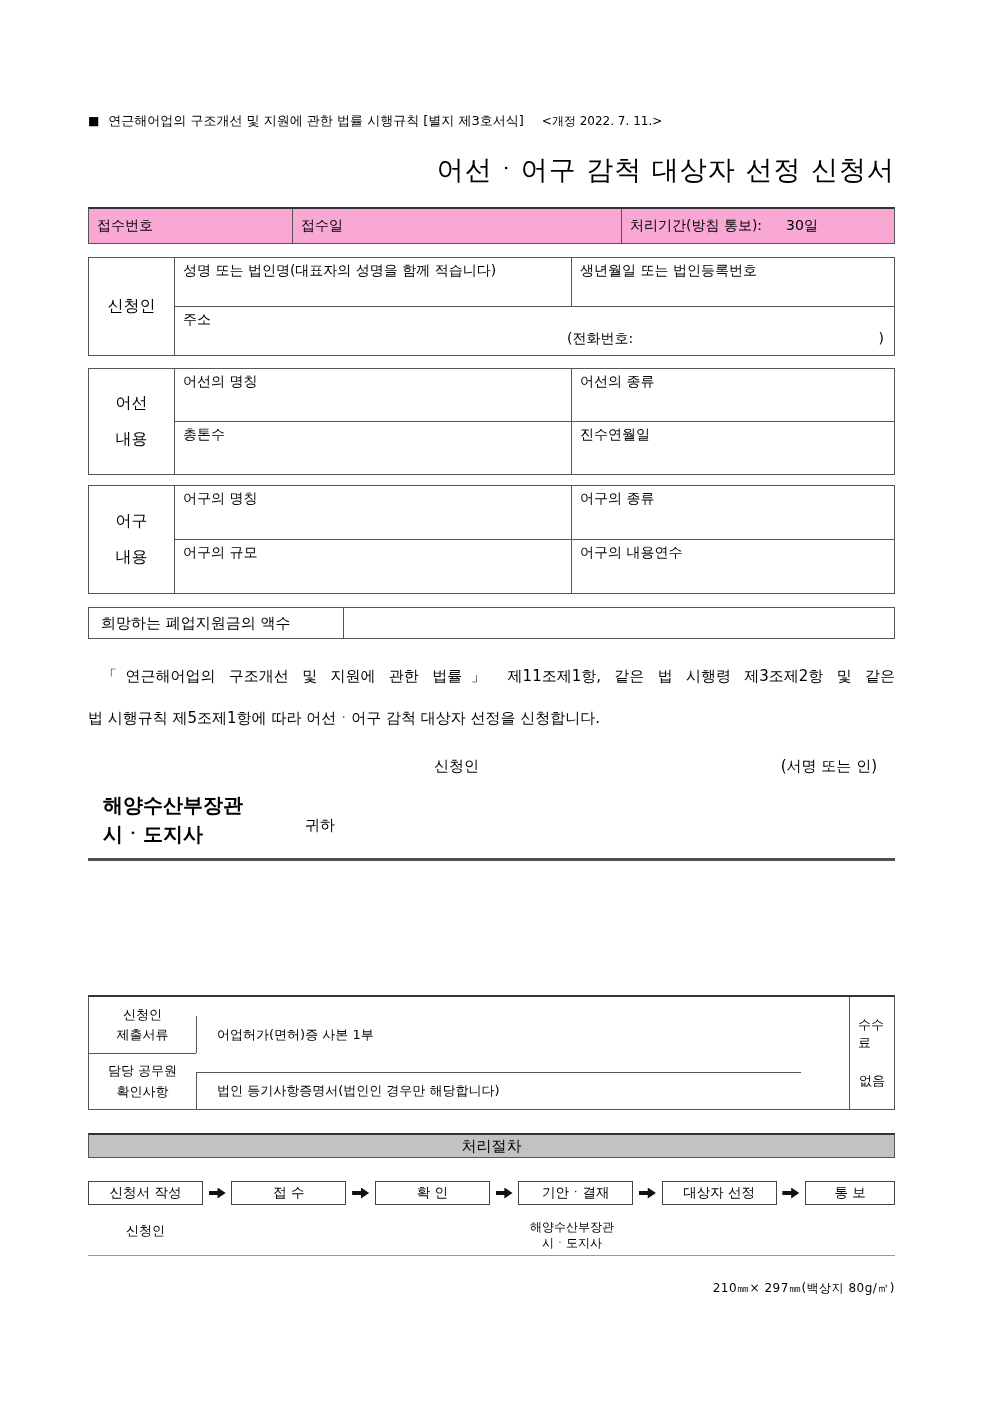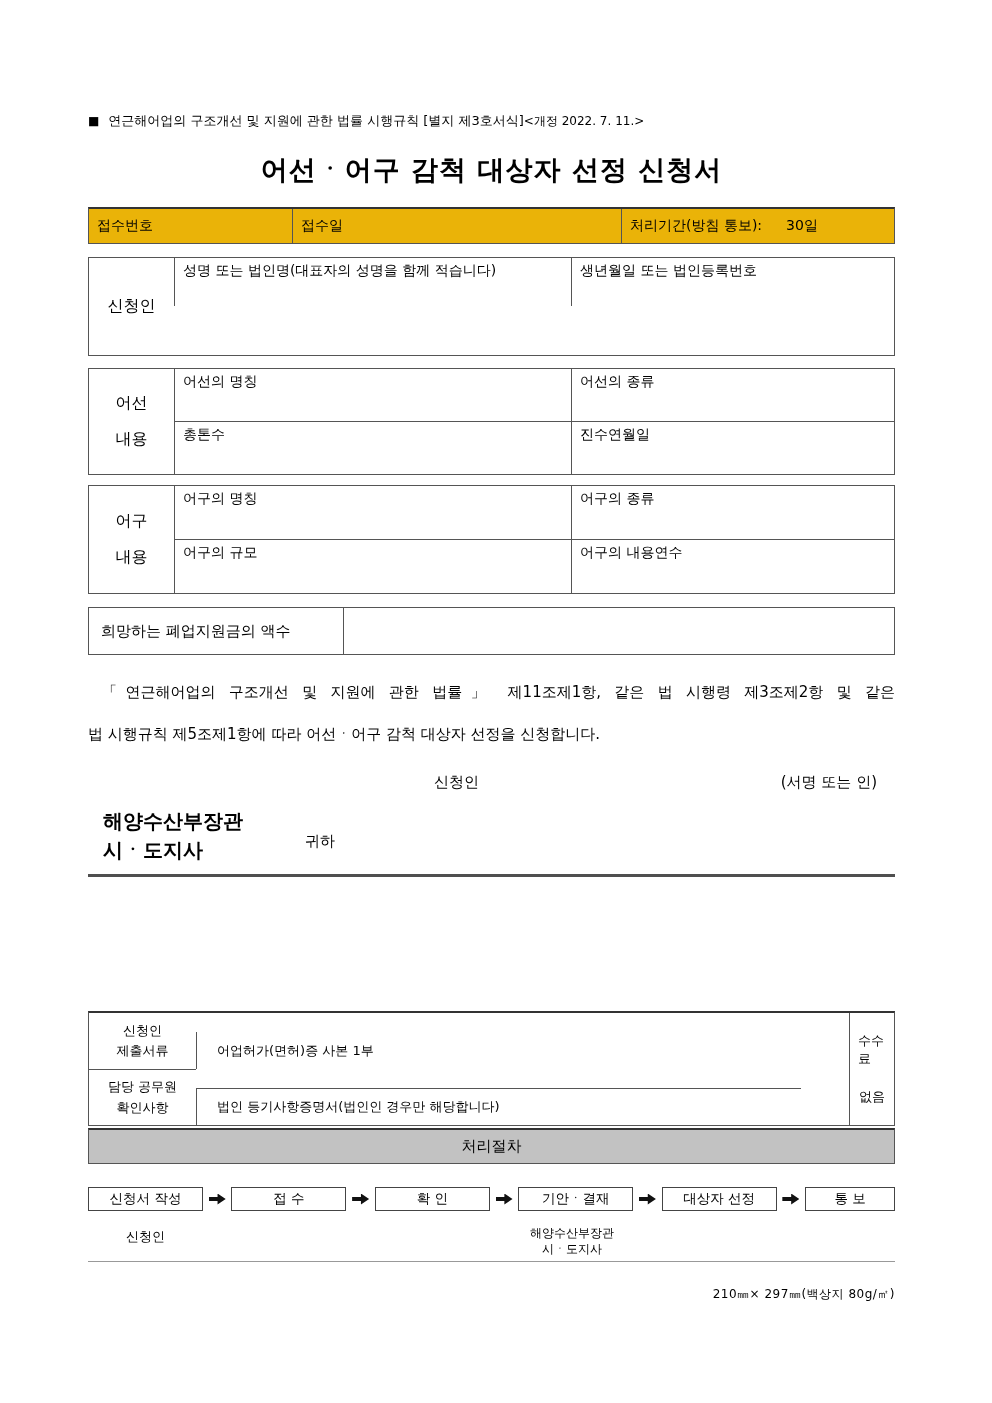--- a/index.html
+++ b/index.html
@@ -6,51 +6,51 @@
   body { background:#ffffff; }
   .page {
     width:992px; height:1403px; background:#ffffff; color:#000;
     font-family:"DejaVu Sans","Liberation Sans",sans-serif;
     padding:112px 97px 0 88px; overflow:hidden; position:relative;
   }
 
   
   .notice { font-size:13px; display:flex; align-items:center; white-space:nowrap; }
   .notice .sq { font-size:12px; margin-right:9px; }
-  .notice .rev { font-size:12px; margin-left:0; }
-
-  
-  .title { text-align:center; font-size:27px; font-weight:bold; letter-spacing:1px; margin-top:22px; }
+  .notice .rev { font-size:12px; margin-left:18px; }
+
+  
+  .title { text-align:right; font-size:27px; font-weight:normal; letter-spacing:1px; margin-top:22px; }
 
   
   .tbl { display:grid; border:1px solid #555; }
   .cell { padding:4px 8px; font-size:14px; }
   .v-div { border-left:1px solid #555; }
   .h-div { border-top:1px solid #555; }
 
   
   .receipt { margin-top:19px; grid-template-columns:203px 329px 1fr; height:37px;
-             background:#eab308; border-top:2px solid #333; }
+             background:#f9a8d4; border-top:2px solid #333; }
   .receipt .cell { display:flex; align-items:center; }
   .receipt .period-value { margin-left:24px; }
 
   
   .applicant { margin-top:13px; grid-template-columns:85px 397px 1fr; grid-template-rows:48px 49px; }
   .label-cell { grid-row:1/3; display:flex; flex-direction:column; align-items:center;
                 justify-content:center; font-size:16px; gap:15px; }
   .address-cell { grid-column:2/4; position:relative; }
   .phone-line { position:absolute; bottom:7px; left:392px; right:10px;
                 display:flex; justify-content:space-between; font-size:14px; }
 
   
   .vessel { margin-top:12px; grid-template-columns:85px 397px 1fr; grid-template-rows:52px 53px; }
   .gear   { margin-top:10px; grid-template-columns:85px 397px 1fr; grid-template-rows:53px 54px; }
 
   
-  .support { margin-top:13px; grid-template-columns:254px 1fr; height:48px; }
+  .support { margin-top:13px; grid-template-columns:254px 1fr; height:32px; }
   .support .cell { display:flex; align-items:center; padding-left:12px; font-size:15px; }
 
   
   .declaration { margin-top:16px; font-size:15px; }
   .decl-line1 { padding-left:14px; line-height:42px; text-align:justify; text-align-last:justify; }
   .decl-line2 { line-height:42px; }
 
   
   .date-line { margin-top:8px; text-align:right; padding-right:20px; font-size:15px; }
   .date-line .unit { display:inline-block; }
@@ -68,21 +68,21 @@
   
   .documents { margin-top:134px; grid-template-columns:107px 605px 1fr;
                grid-template-rows:56px 56px; border-top:2px solid #333; }
   .doc-header { display:flex; flex-direction:column; align-items:center; justify-content:center;
                 font-size:13px; line-height:1.55; text-align:center; }
   .doc-content { display:flex; align-items:center; padding-left:20px; font-size:13px;margin-top:19px; }
   .fee-cell { grid-row:1/3; grid-column:3; display:flex; flex-direction:column;
               align-items:center; justify-content:center; gap:20px; font-size:13px;margin-left:48px; }
 
   
-  .procedure-bar { margin-top:2px; height:36px; background:#c2c2c2;
+  .procedure-bar { margin-top:23px; height:25px; background:#c2c2c2;
                    border:1px solid #555; border-top:2px solid #333;
                    display:flex; align-items:center; justify-content:center; font-size:15px; }
   .flow { margin-top:15px; display:flex; align-items:center; height:40px; }
   .step-box { flex:0 0 115px; height:24px; border:1px solid #444; background:#fff;
               display:flex; align-items:center; justify-content:center; font-size:13.5px; }
   .step-box.last { flex-basis:90px; }
   .flow-arrow-wrap { flex:1; display:flex; justify-content:center; }
   .arrow-icon { width:17px; height:11px; background:#111;
                 clip-path:polygon(0 32%, 52% 32%, 52% 0, 100% 50%, 52% 100%, 52% 68%, 0 68%); }
   .actors { position:relative; height:36px; margin-top:6px; }
@@ -115,20 +115,27 @@
       <span class="period-value">30일</span>
     </div>
   </div>
 
   <div class="tbl applicant">
     <div class="cell label-cell">
       <span>신청인</span>
     </div>
     <div class="cell v-div">성명 또는 법인명(대표자의 성명을 함께 적습니다)</div>
     <div class="cell v-div">생년월일 또는 법인등록번호</div>
+    <div class="cell v-div h-div address-cell">
+      <span>주소</span>
+      <div class="phone-line">
+        <span>(전화번호:</span>
+        <span>)</span>
+      </div>
+    </div>
   </div>
 
   <div class="tbl vessel">
     <div class="cell label-cell">
       <span>어선</span>
       <span>내용</span>
     </div>
     <div class="cell v-div">어선의 명칭</div>
     <div class="cell v-div">어선의 종류</div>
     <div class="cell v-div h-div">총톤수</div>

